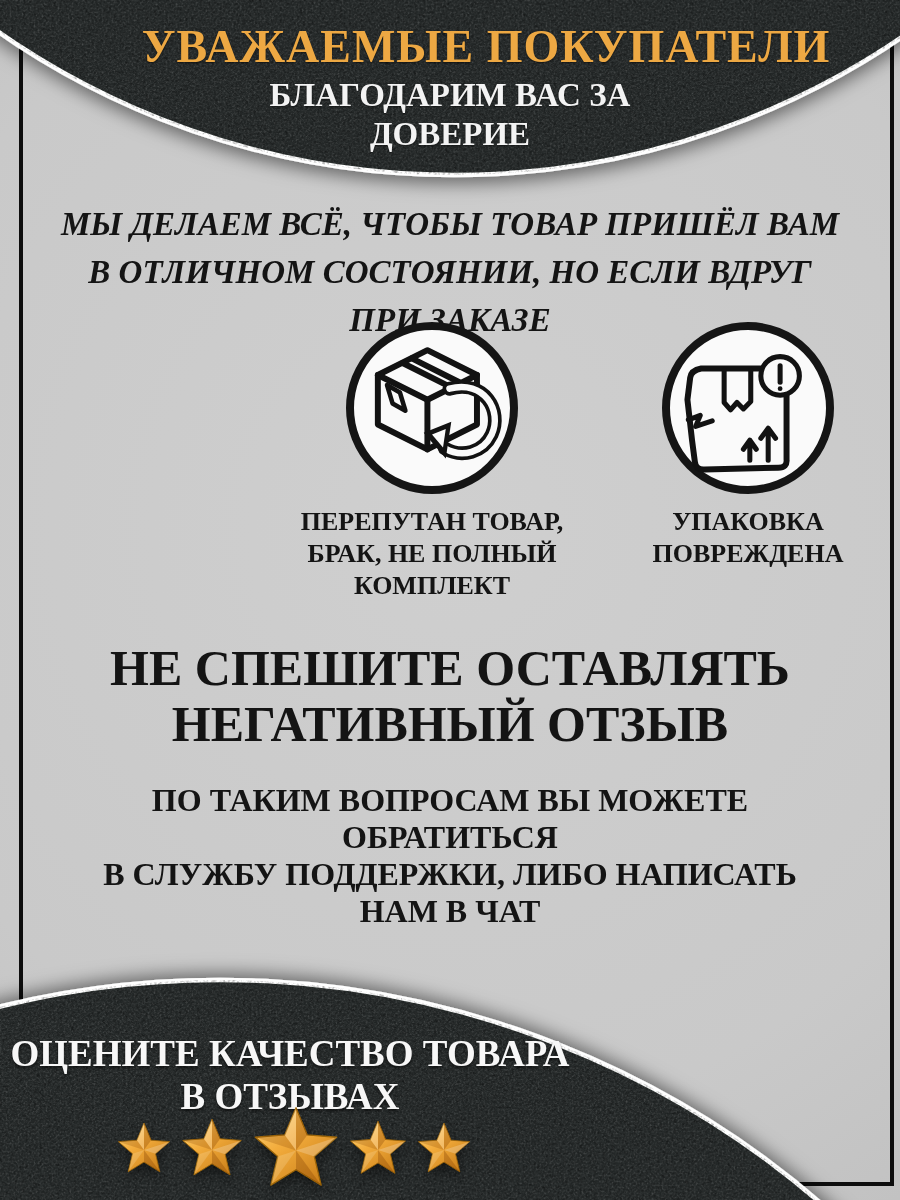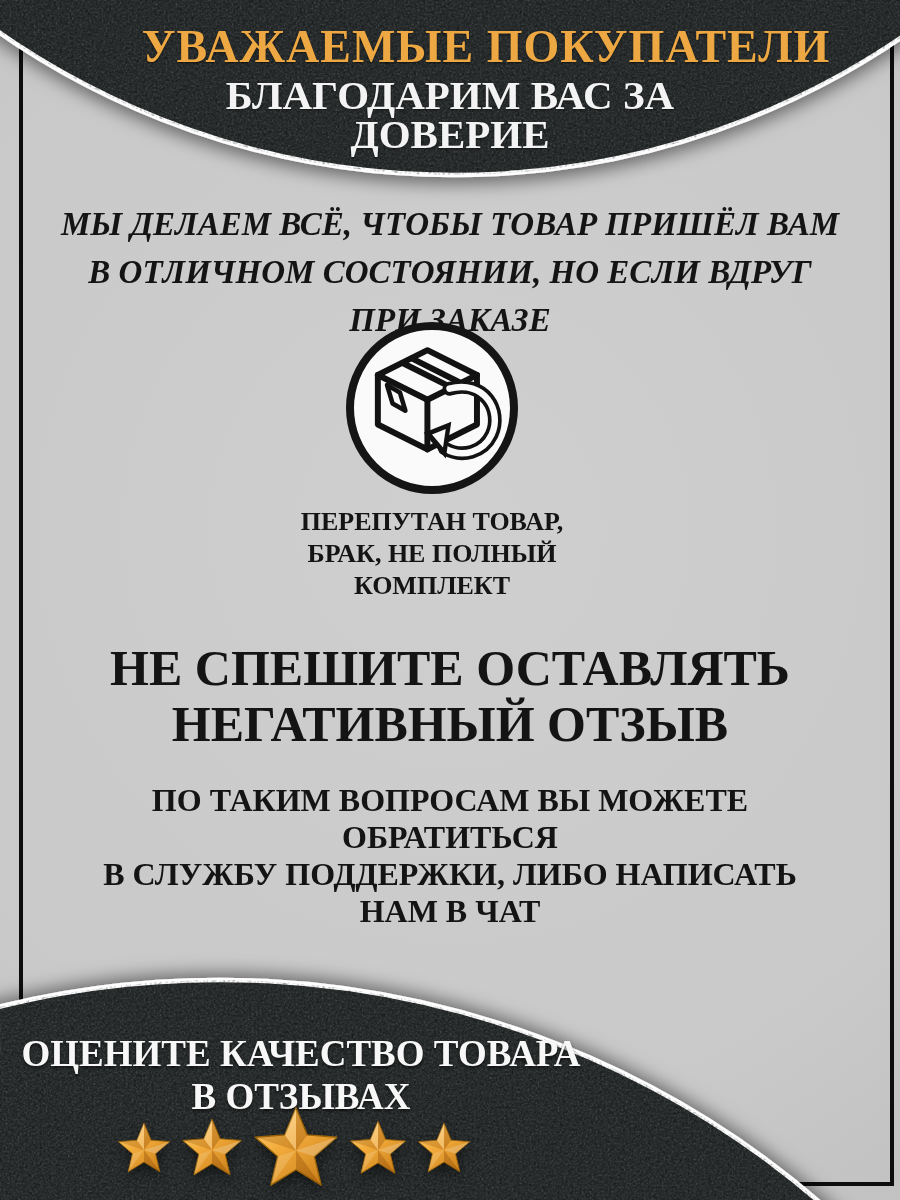--- a/index.html
+++ b/index.html
@@ -10,35 +10,35 @@
     font-weight:700;
   }
   .frame{
     position:absolute;left:19px;top:26px;right:6px;bottom:14px;
     border:4px solid #0d0d0d;z-index:1;
   }
   .bg-svg{position:absolute;left:0;top:0;z-index:2;}
   .content{position:absolute;inset:0;z-index:3;}
   .txt{position:absolute;text-align:center;color:#141414;}
   .title{top:22px;left:0;width:100%;font-size:46px;line-height:50px;letter-spacing:1px;color:#EDA843;text-shadow:0 1px 2px rgba(0,0,0,.55);padding-left:36px;}
-  .subtitle{top:76px;left:0;width:100%;font-size:41px;line-height:39px;color:#F3F3F3;text-shadow:0 1px 2px rgba(0,0,0,.5);}
+  .subtitle{top:76px;left:0;width:100%;font-size:33px;line-height:39px;color:#F3F3F3;text-shadow:0 1px 2px rgba(0,0,0,.5);}
   .intro{top:200px;left:50px;width:800px;font-size:33px;line-height:48px;font-style:italic;}
   .issue{position:absolute;top:322px;width:172px;}
   .issue-circle{
     box-sizing:border-box;width:172px;height:172px;border-radius:50%;
     background:#FAFAFA;border:8px solid #151515;
     display:flex;align-items:center;justify-content:center;
   }
   .issue-label{
     position:absolute;top:184px;left:50%;transform:translateX(-50%);
     width:330px;text-align:center;font-size:26px;line-height:32px;color:#141414;
   }
   .warning{top:640px;left:50px;width:800px;font-size:50px;line-height:56px;}
   .support{top:782px;left:40px;width:820px;font-size:32px;line-height:37px;}
-  .footer-note{top:1032px;left:0;width:580px;font-size:37px;line-height:43px;color:#F7F7F7;text-shadow:0 2px 3px rgba(0,0,0,.6);margin-left:11px;}
+  .footer-note{top:1032px;left:0;width:580px;font-size:37px;line-height:43px;color:#F7F7F7;text-shadow:0 2px 3px rgba(0,0,0,.6);}
   .stars{position:absolute;top:1104px;left:117px;height:92px;display:flex;align-items:center;gap:10px;z-index:3;}
   .star{filter:drop-shadow(0 6px 6px rgba(0,0,0,.45));}
   .icon-art{stroke:#121212;fill:none;stroke-width:6.5;stroke-linecap:round;stroke-linejoin:round;}
 </style>
 </head>
 <body>
 
 <div class="stage">
 
   <div class="frame"></div>
@@ -124,20 +124,37 @@
           </g>
           <path d="M104,64 C142,54 162,88 150,114 C141,133 118,140 99,129" stroke="#121212" stroke-width="15" fill="none" stroke-linecap="round"></path>
           <path d="M104,64 C142,54 162,88 150,114 C141,133 118,140 99,129" stroke="#FAFAFA" stroke-width="7" fill="none" stroke-linecap="round"></path>
           <polygon points="76,112 106,100 100,140" fill="#121212"></polygon>
           <polygon points="85,114 100,108 97,128" fill="#FAFAFA"></polygon>
         </svg>
       </div>
       <div class="issue-label">ПЕРЕПУТАН ТОВАР,<br>БРАК, НЕ ПОЛНЫЙ<br>КОМПЛЕКТ</div>
     </div>
 
+    <div class="issue" style="left:662px">
+      <div class="issue-circle">
+        <svg width="156" height="156" viewBox="0 0 170 170">
+          <g class="icon-art">
+            <path d="M34,42 L115,42 Q126,41 127,50 L127,141 Q128,150 118,150 L38,152 Q28,153 27,143 L24,120 L19,76 L22,52 Q23,44 34,42 Z" fill="#FAFAFA"></path>
+            <path d="M59,44 V79 L66,87 L73,79 L80,86 L88,78 V44" stroke-width="5.5"></path>
+            <path d="M20,98 L33,93 L28,105 L46,99" stroke-width="5.5"></path>
+            <path d="M87,142 V122 M80,130 L87,120 L94,130" stroke-width="5.5"></path>
+            <path d="M107,142 V110 M99,118 L107,107 L115,118" stroke-width="5.5"></path>
+            <circle cx="120" cy="50" r="21" fill="#FAFAFA" stroke-width="5.5"></circle>
+            <path d="M120,39 V57" stroke-width="5.5"></path>
+            <circle cx="120" cy="64" r="2.6" fill="#121212" stroke="none"></circle>
+          </g>
+        </svg>
+      </div>
+      <div class="issue-label">УПАКОВКА<br>ПОВРЕЖДЕНА</div>
+    </div>
 
     <div class="txt warning">НЕ СПЕШИТЕ ОСТАВЛЯТЬ<br>НЕГАТИВНЫЙ ОТЗЫВ</div>
 
     <div class="txt support">ПО ТАКИМ ВОПРОСАМ ВЫ МОЖЕТЕ ОБРАТИТЬСЯ<br>В СЛУЖБУ ПОДДЕРЖКИ, ЛИБО НАПИСАТЬ<br>НАМ В ЧАТ</div>
 
     <div class="txt footer-note">ОЦЕНИТЕ КАЧЕСТВО ТОВАРА<br>В ОТЗЫВАХ</div>
 
     <div class="stars">
         <svg width="54" height="56" viewBox="0 0 100 104" class="star">
           <use href="#starSym"></use>

